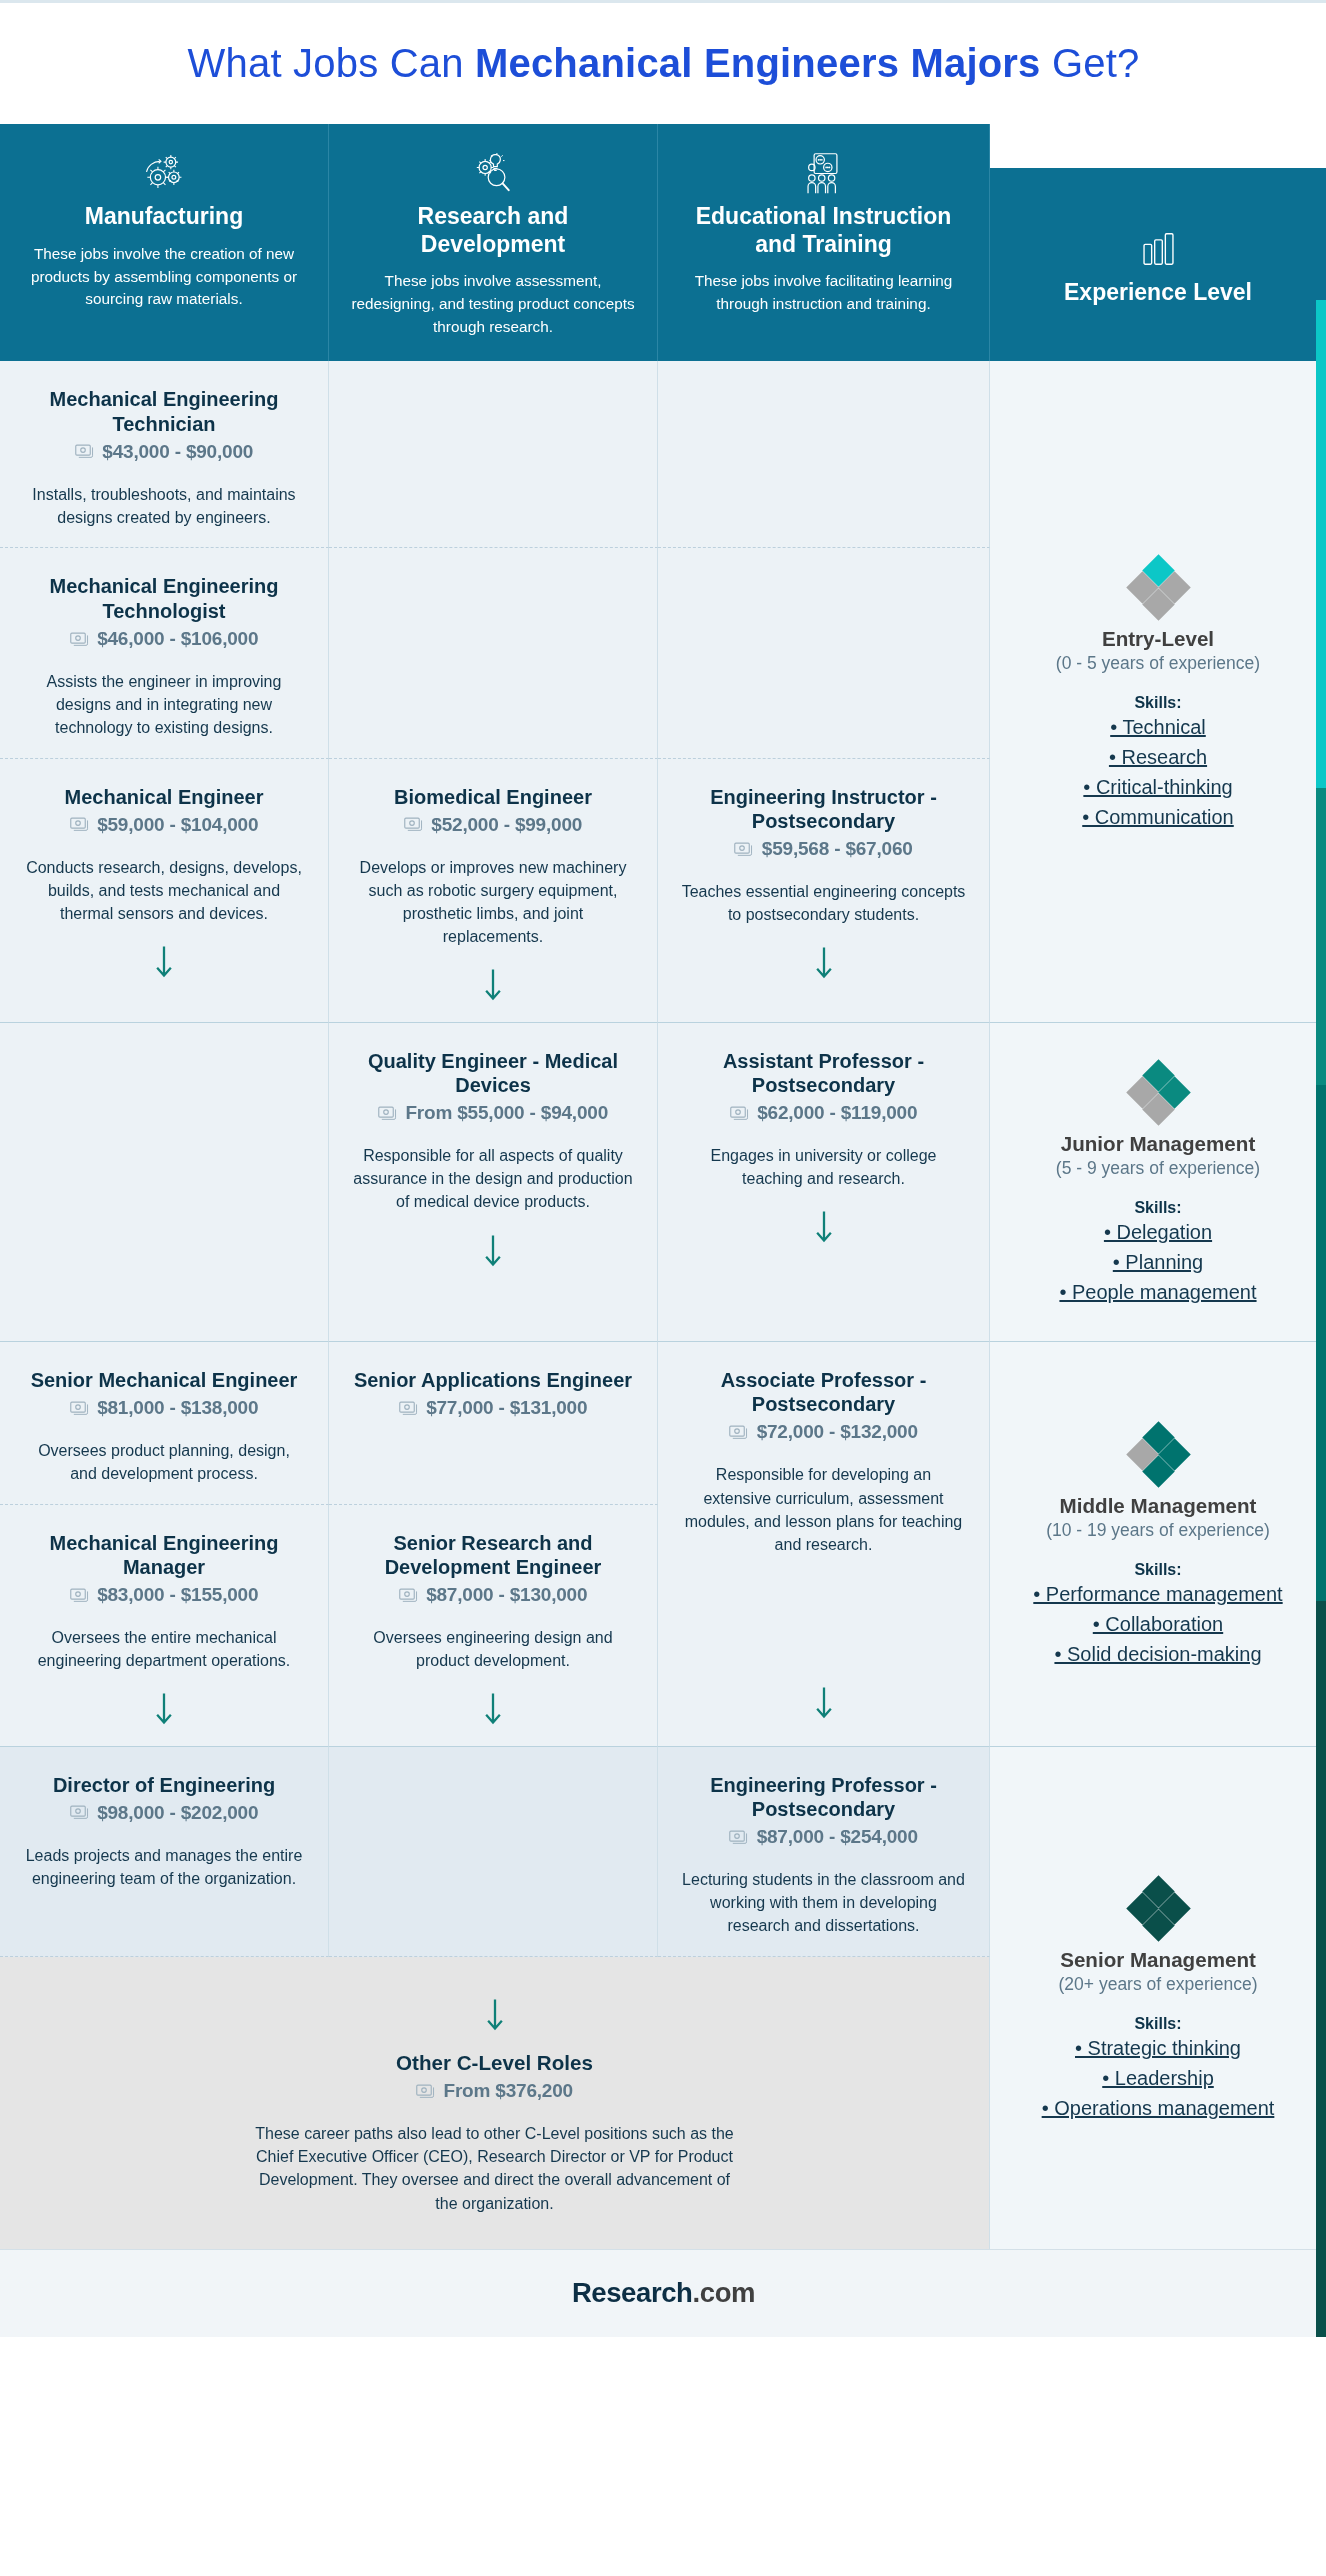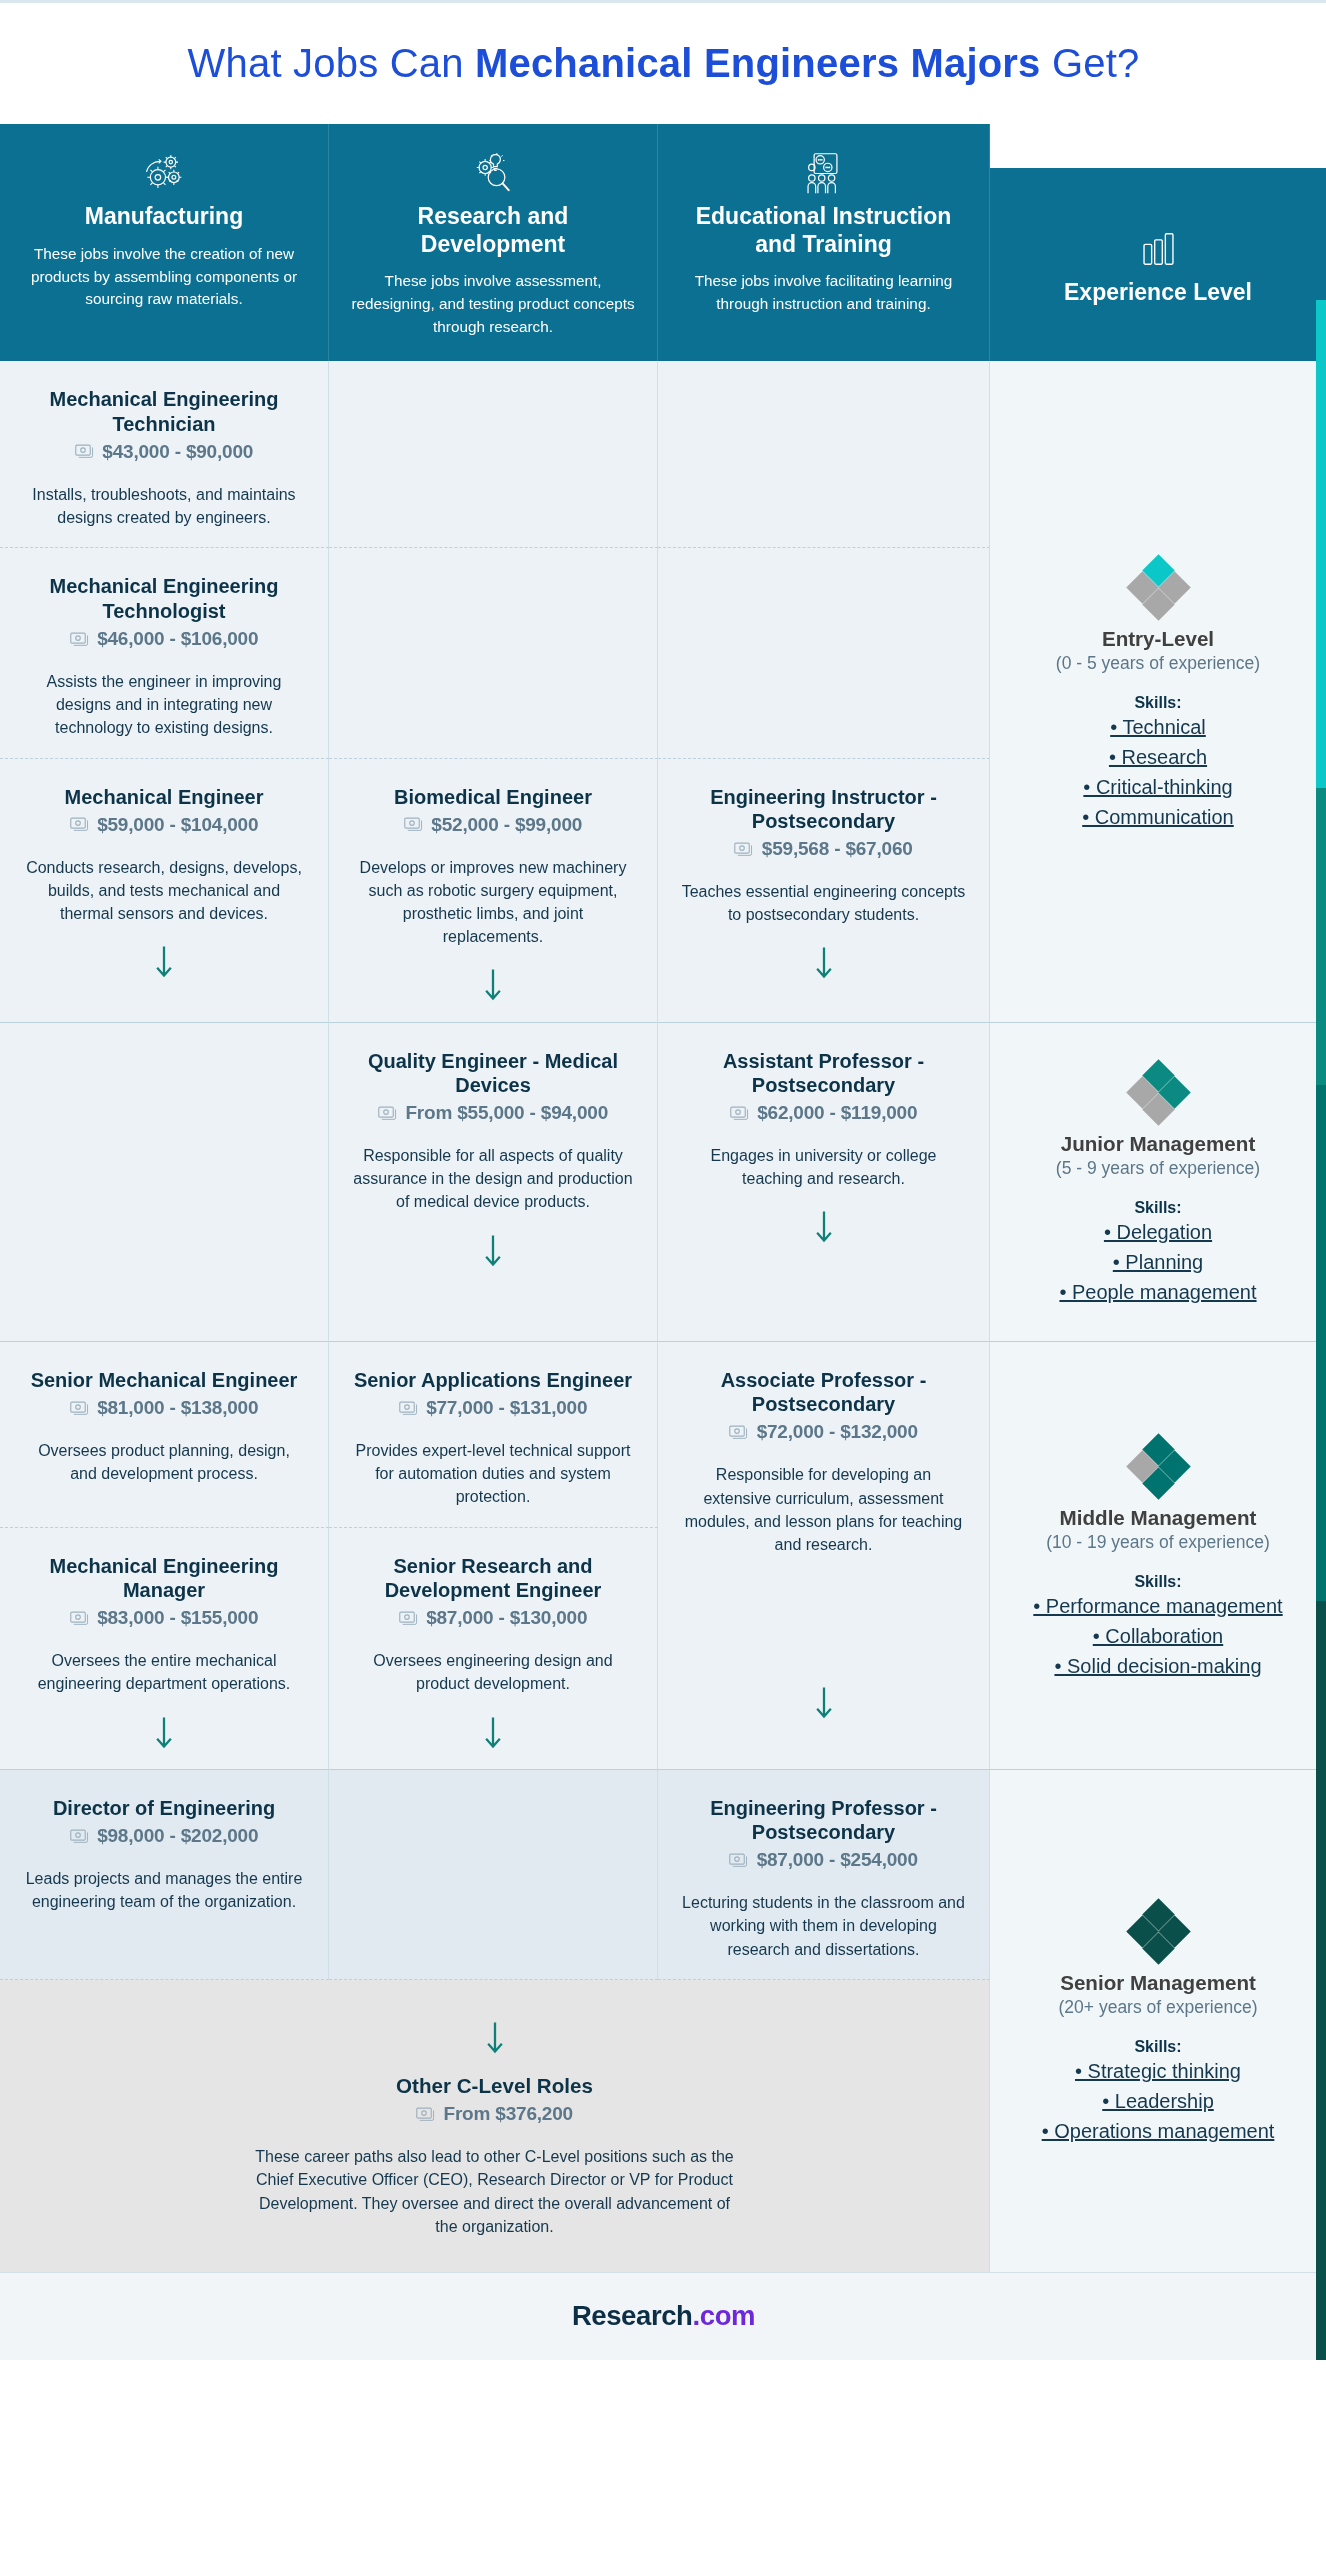--- a/index.html
+++ b/index.html
@@ -138,21 +138,21 @@
   .footer {
     height: 88px;
     background: #f1f5f8;
     display: flex;
     align-items: center;
     justify-content: center;
     border-top: 1.5px solid #d3e0e8;
   }
   .logo { font-size: 27.5px; font-weight: 700; letter-spacing: -0.4px; }
   .logo .dark { color: #0d2f45; }
-  .logo .light { color: #6d28d9; }
+  .logo .light { color: #404040; }
 
   .icon-svg { display: block; }
 </style>
 </head>
 <body>
 
 <div class="page">
 
   <div class="title-bar">
     <div class="title">
@@ -430,21 +430,20 @@
       <div class="salary-row">
         <span>
           <svg class="icon-svg" width="20.6" height="14.5" viewBox="0 0 27 19" fill="none" stroke="#9fb2bf" stroke-width="1.5">
             <rect x="1" y="1.5" width="19" height="13" rx="1.5"></rect>
               <circle cx="10.5" cy="8" r="3"></circle>
             <path d="M23 4.5v11a2 2 0 0 1-2 2H5" stroke-width="1.3"></path>
           </svg>
         </span>
         <span class="salary">$77,000 - $131,000</span>
       </div>
-      <div class="job-desc">Provides expert-level technical support for automation duties and system protection.</div>
     </div>
     <div class="cell" style="grid-row: span 2">
       <div class="job-title">Associate Professor - Postsecondary</div>
       <div class="salary-row">
         <span>
           <svg class="icon-svg" width="20.6" height="14.5" viewBox="0 0 27 19" fill="none" stroke="#9fb2bf" stroke-width="1.5">
             <rect x="1" y="1.5" width="19" height="13" rx="1.5"></rect>
               <circle cx="10.5" cy="8" r="3"></circle>
             <path d="M23 4.5v11a2 2 0 0 1-2 2H5" stroke-width="1.3"></path>
           </svg>

